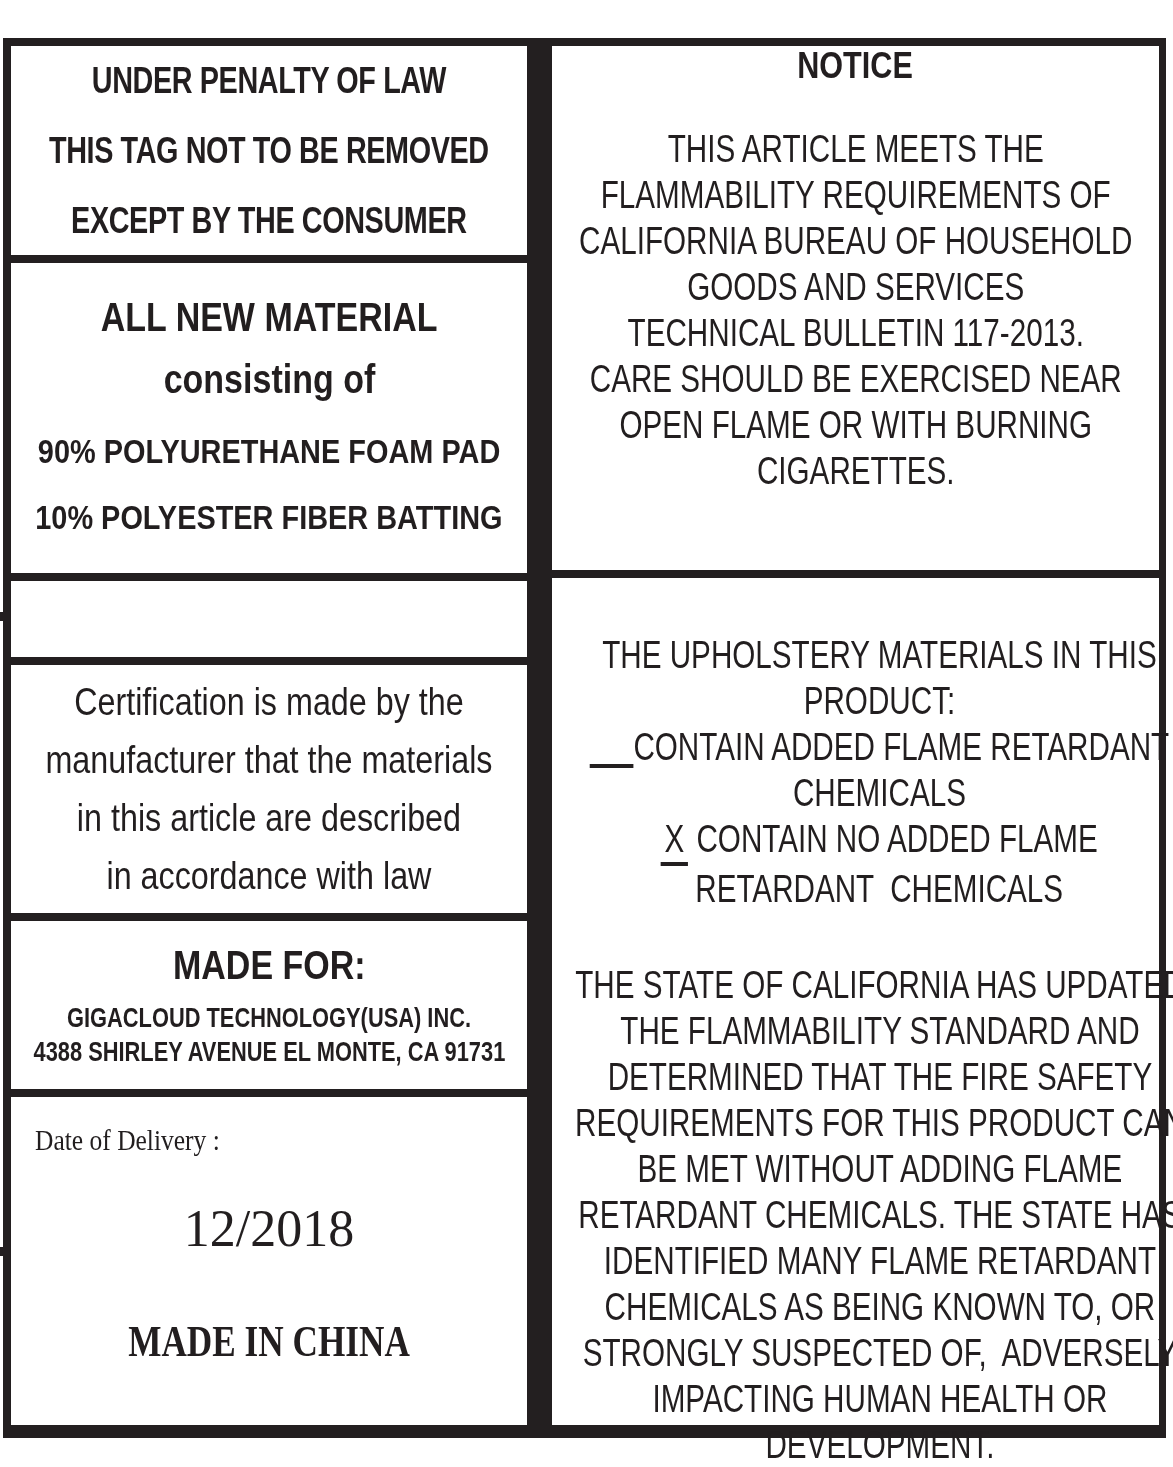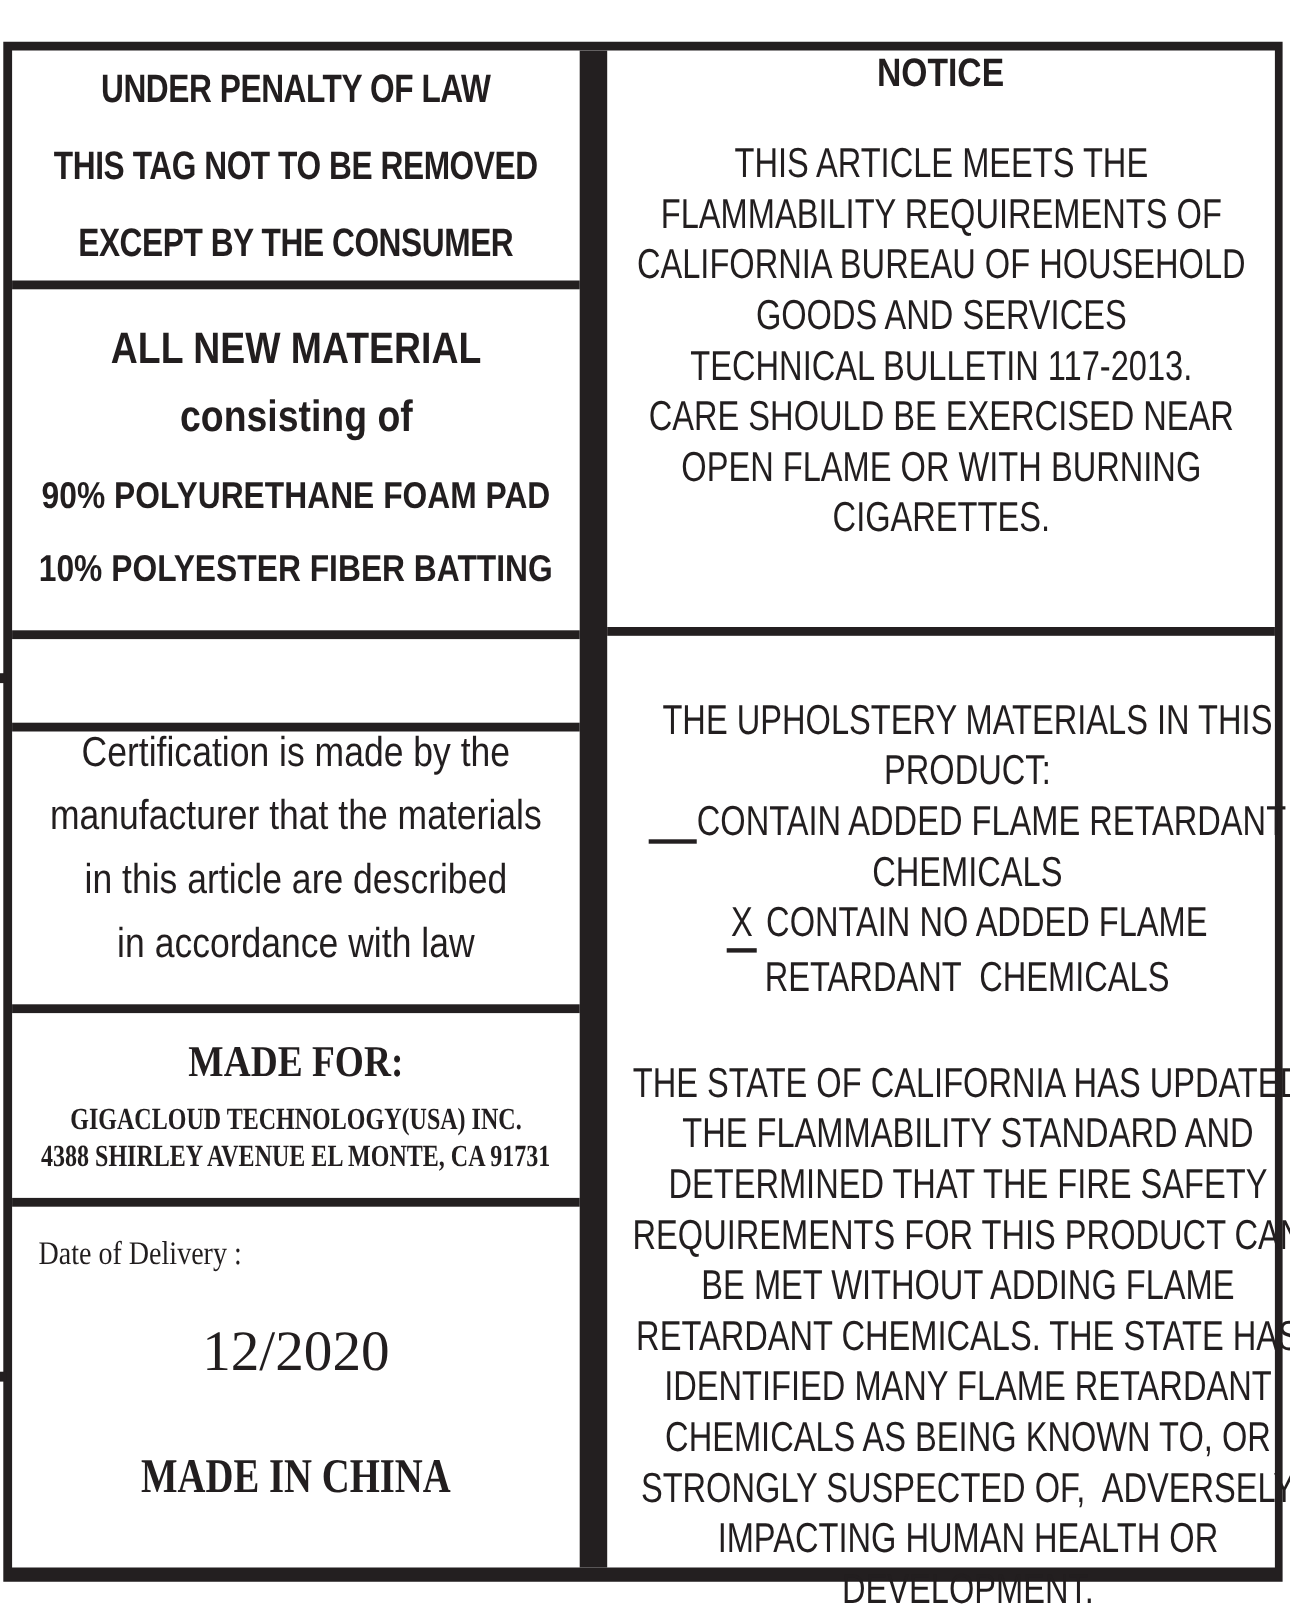--- a/index.html
+++ b/index.html
@@ -101,38 +101,38 @@
     <div class="section" style="left:0;top:217px;width:516px;height:310px;justify-content:center;border-radius:32px;">
       <p class="txt cx85 material-title">ALL NEW MATERIAL</p>
       <p class="txt cx85 material-subtitle">consisting of</p>
       <p class="txt cx85 material-comp" style="margin-top:8px;">90% POLYURETHANE FOAM PAD</p>
       <p class="txt cx85 material-comp">10% POLYESTER FIBER BATTING</p>
     </div>
     <div class="h-divider left-col" style="top:527px;"></div>
 
     <div class="h-divider left-col" style="top:611px;"></div>
 
-    <div class="section" style="left:0;top:593px;width:516px;height:248px;justify-content:flex-end;">
+    <div class="section" style="left:0;top:619px;width:516px;height:248px;justify-content:center;">
       <p class="txt cx85 cert-text">Certification is made by the
 manufacturer that the materials
 in this article are described
 in accordance with law</p>
     </div>
     <div class="h-divider left-col" style="top:867px;"></div>
 
-    <div class="section" style="left:0;top:875px;width:516px;height:168px;justify-content:center;font-family:Liberation Serif, serif;">
+    <div class="section" style="left:0;top:875px;width:516px;height:168px;justify-content:center;">
       <p class="txt cx85 madefor-heading" style="margin-bottom:12px;">MADE FOR:</p>
       <p class="txt cx78 madefor-lines">GIGACLOUD TECHNOLOGY(USA) INC.</p>
       <p class="txt cx78 madefor-lines">4388 SHIRLEY AVENUE EL MONTE, CA 91731</p>
     </div>
     <div class="h-divider left-col" style="top:1043px;"></div>
 
     <div class="section" style="left:0;top:1051px;width:516px;height:328px;padding:22px 0 0 24px;align-items:center;font-family:Liberation Serif, serif;">
       <p class="txt cx85L delivery-label">Date of Delivery :</p>
-      <p class="txt delivery-date" style="margin-top:38px;margin-left:-24px;">12/2020</p>
+      <p class="txt delivery-date" style="margin-top:38px;margin-left:-24px;">12/2018</p>
       <p class="txt cx80 origin-text" style="margin-top:55px;margin-left:-24px;">MADE IN CHINA</p>
     </div>
 
     <div class="section" style="left:541px;top:0;width:607px;height:524px;">
       <p class="txt cx85 notice-heading">NOTICE</p>
       <p class="txt cx78 rbody" style="margin-top:40px;">THIS ARTICLE MEETS THE
 FLAMMABILITY REQUIREMENTS OF
 CALIFORNIA BUREAU OF HOUSEHOLD
 GOODS AND SERVICES
 TECHNICAL BULLETIN 117-2013.

